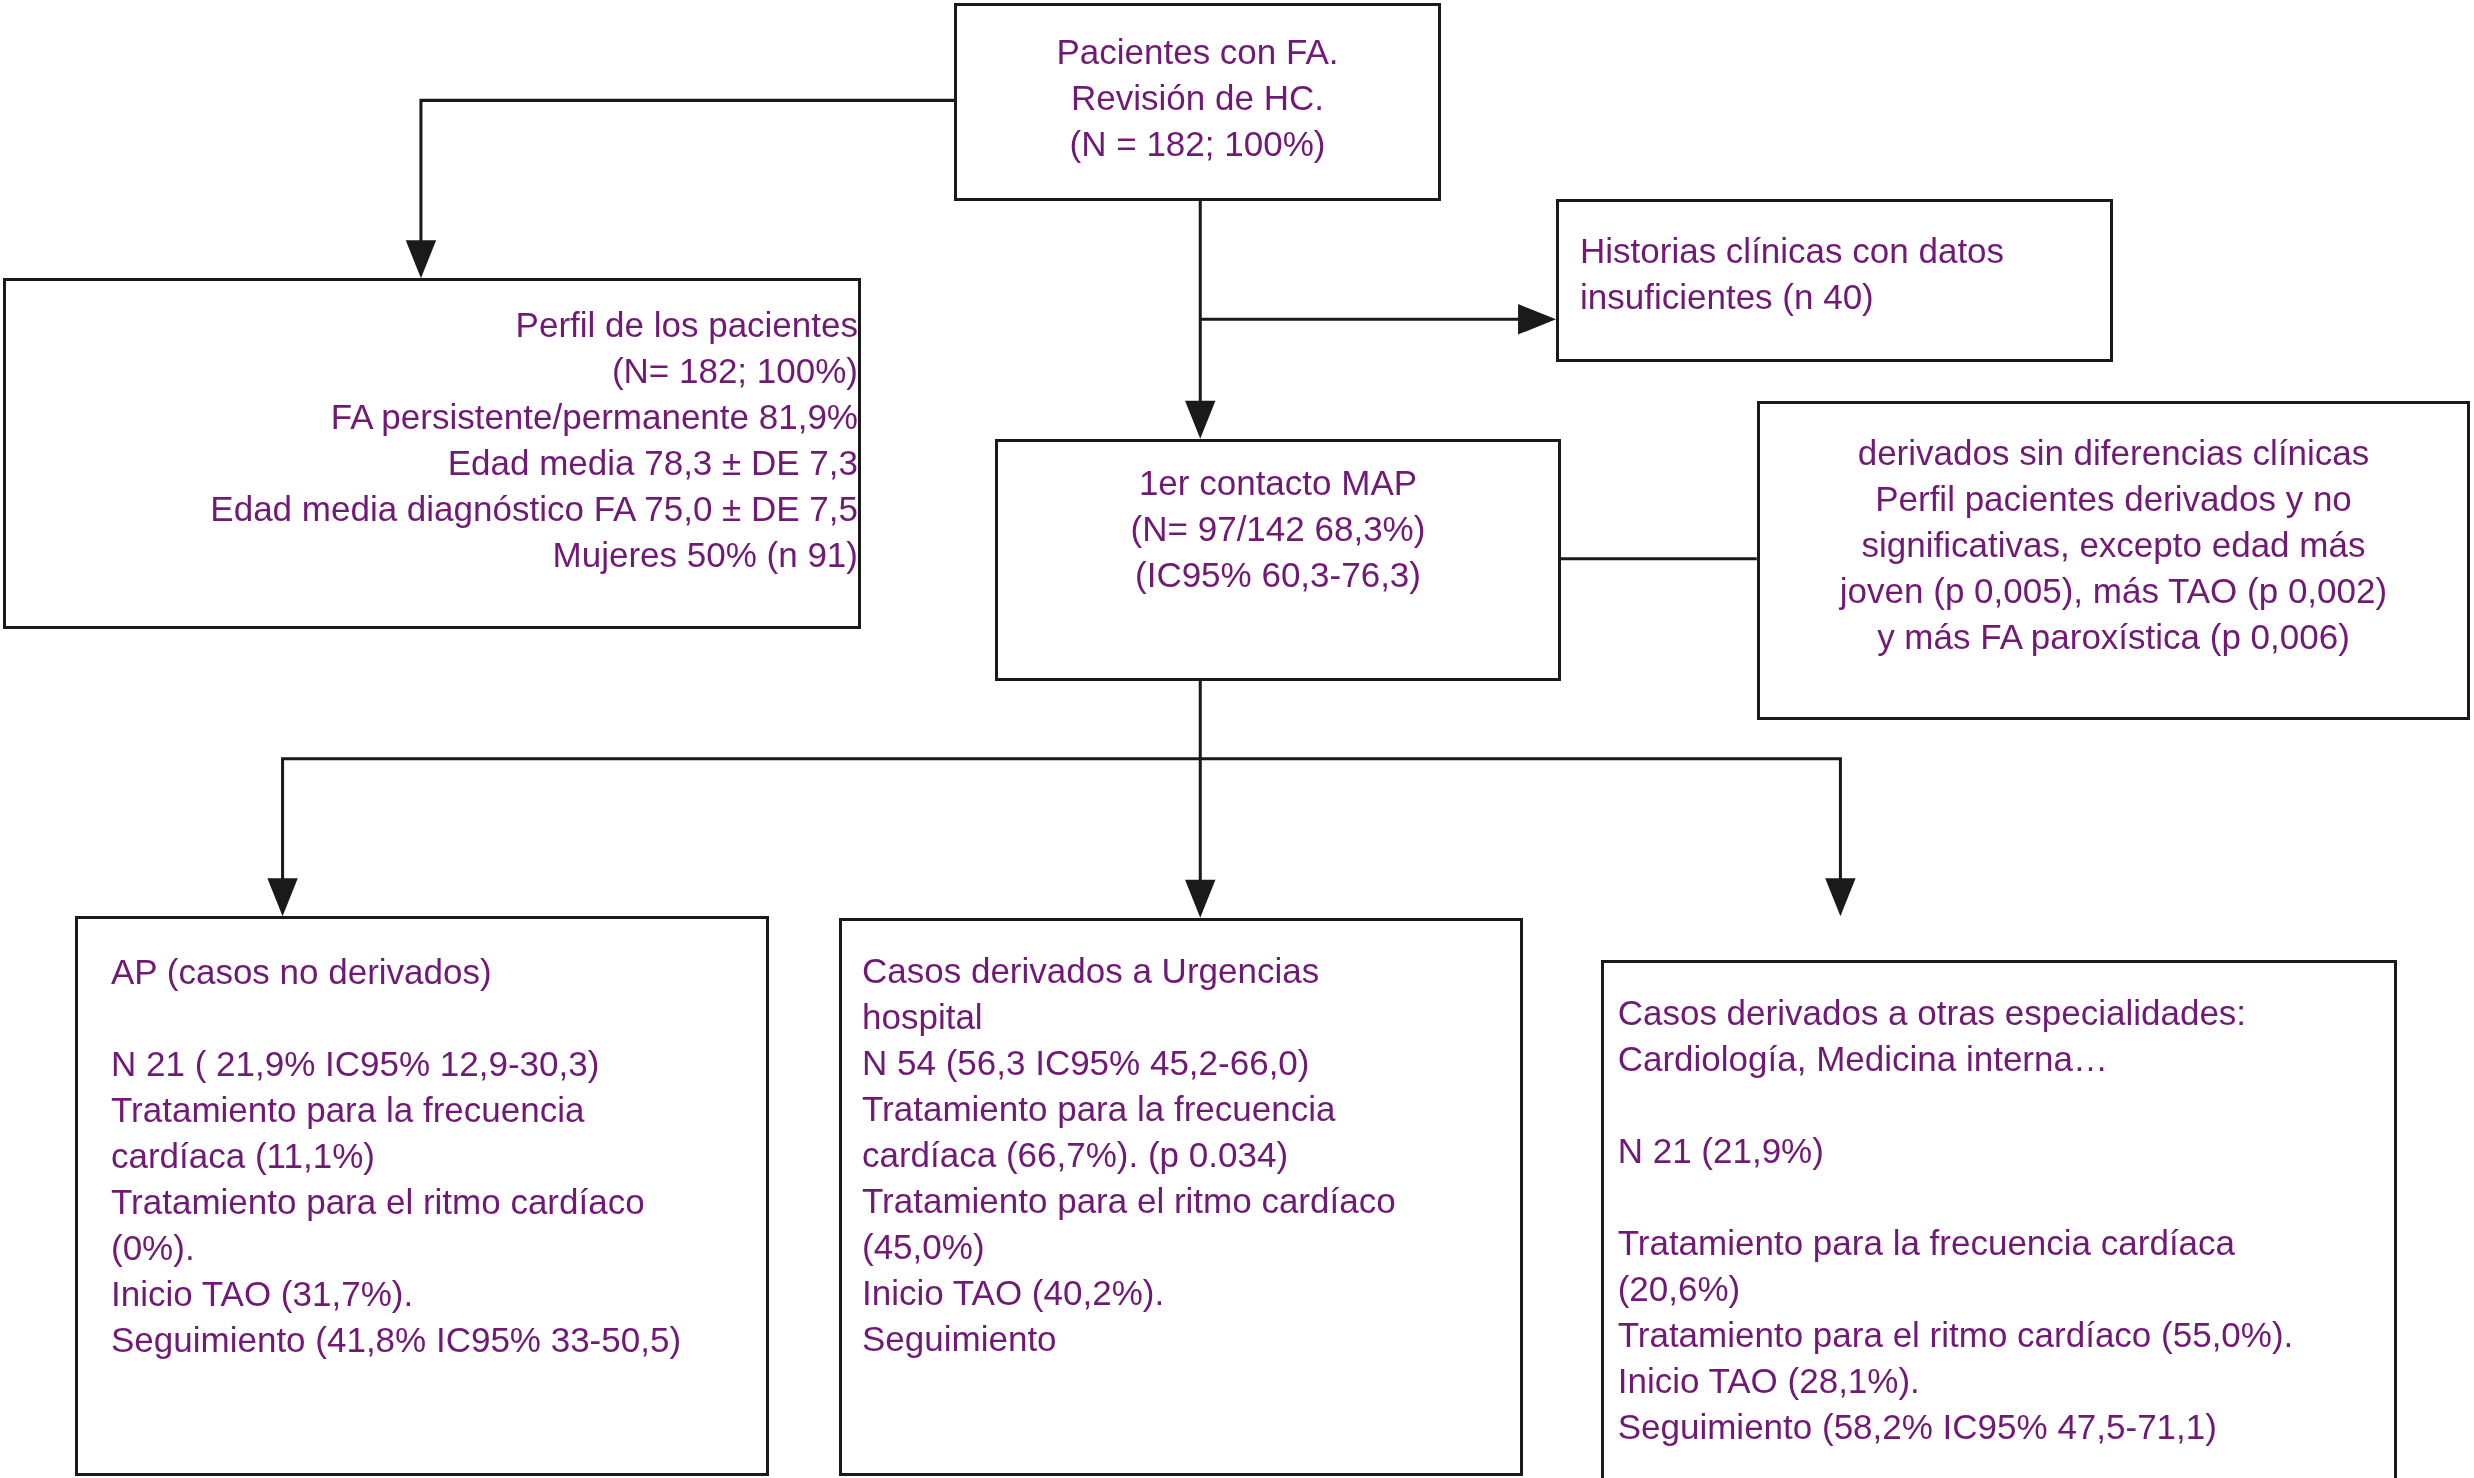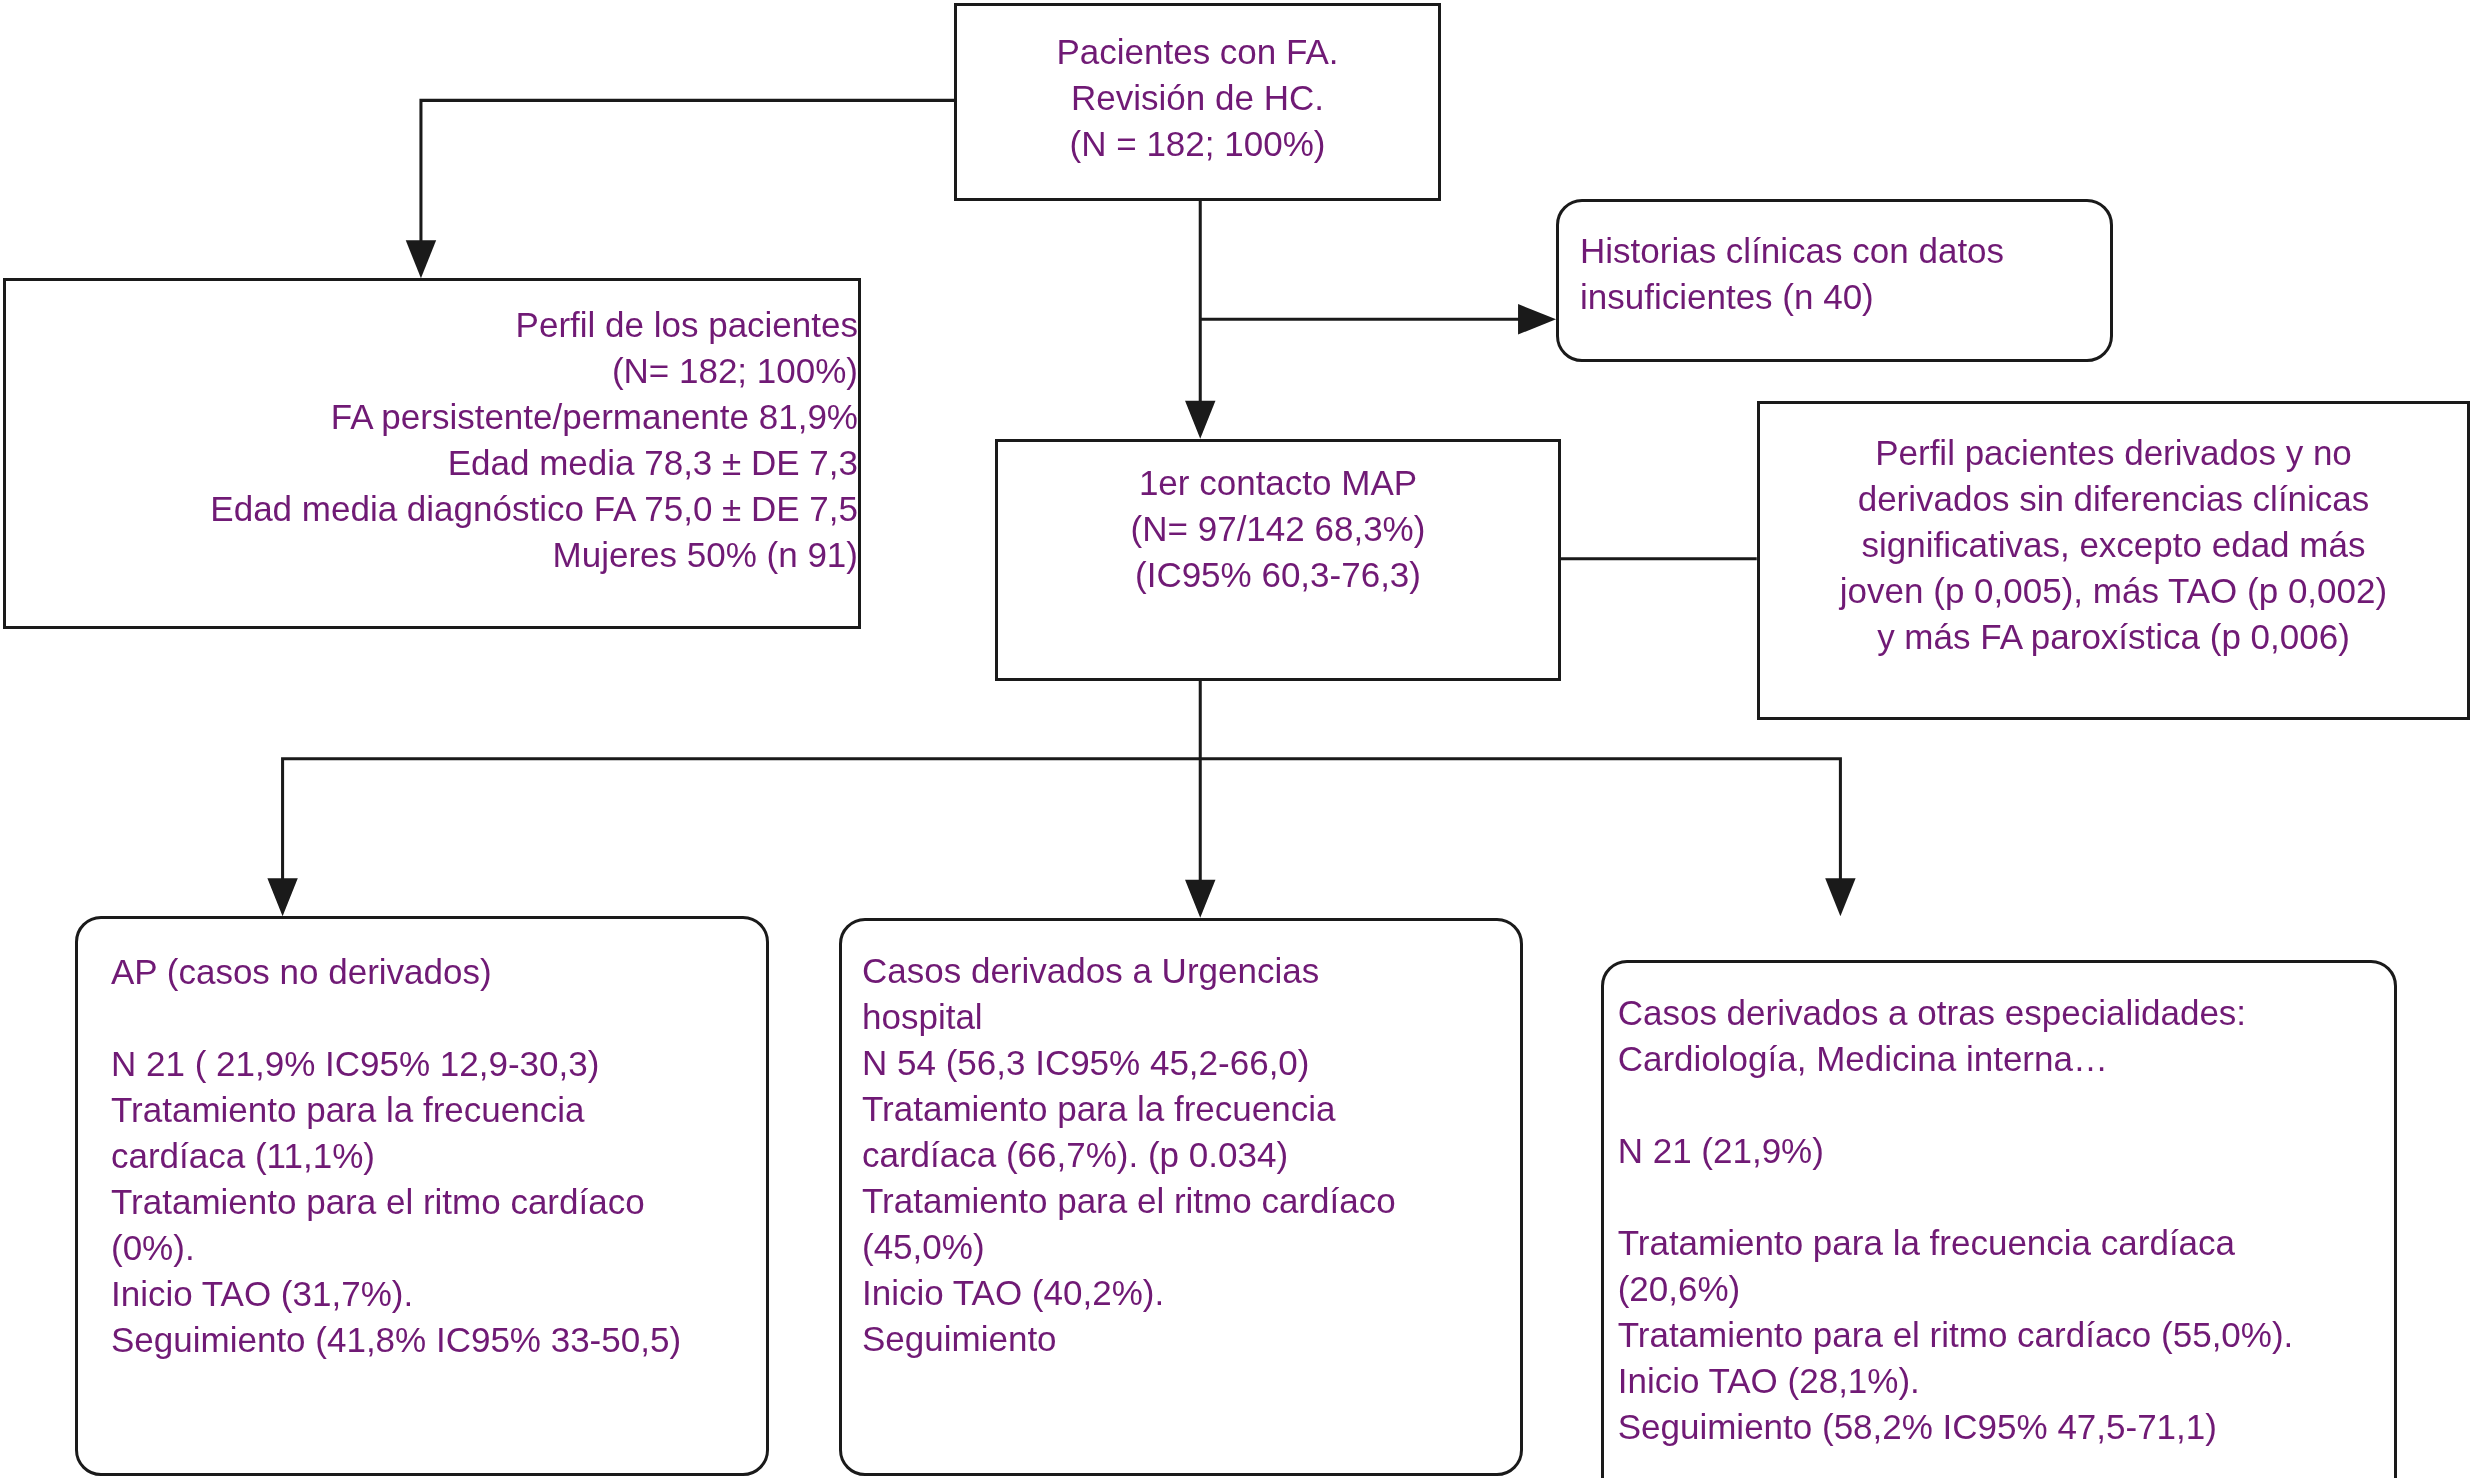--- a/index.html
+++ b/index.html
@@ -19,21 +19,21 @@
   .box{
     position:absolute;
     box-sizing:border-box;
     border:3.8px solid #1a1a1a;
     background:#ffffff;
     font-size:35px;
     line-height:46px;
     white-space:nowrap;
   }
   .center{text-align:center;}
-  .left{text-align:left;border-radius:26px;}
+  .left{text-align:left;}
   .line{min-height:46px;}
   .line-centered{}
 
   
   #box-pacientes        {left:954px; top:3px;    width:487px;  height:198px; padding-top:23px;}
   #box-perfil-pacientes {left:3px;    top:278px;  width:858px; height:351px; padding-top:21px;text-align:right;}
   #box-historias        {left:1556px; top:199px;  width:557px;  height:163px; padding:26px 15px 0 21px;}
   #box-map              {left:995px; top:439px;  width:566px;  height:242px; padding-top:18px;}
   #box-perfil-derivados {left:1757px; top:401px;  width:713px;  height:319px; padding-top:26px;}
   #box-ap               {left:75px;   top:916px; width:694px;  height:560px; padding:30px 18px 2px 33px;}
@@ -87,22 +87,22 @@
     <div class="line">insuficientes (n 40)</div>
   </div>
 
   <div class="box center" id="box-map">
     <div class="line">1er contacto MAP</div>
     <div class="line">(N= 97/142 68,3%)</div>
     <div class="line">(IC95% 60,3-76,3)</div>
   </div>
 
   <div class="box center" id="box-perfil-derivados">
+    <div class="line">derivados sin diferencias clínicas</div>
     <div class="line">Perfil pacientes derivados y no</div>
-    <div class="line">derivados sin diferencias clínicas</div>
     <div class="line">significativas, excepto edad más</div>
     <div class="line">joven (p 0,005), más TAO (p 0,002)</div>
     <div class="line">y más FA paroxística (p 0,006)</div>
   </div>
 
   <div class="box left" id="box-ap">
     <div class="line">AP (casos no derivados)</div>
     <div class="line"></div>
     <div class="line">N 21 ( 21,9% IC95% 12,9-30,3)</div>
     <div class="line">Tratamiento para la frecuencia</div>

